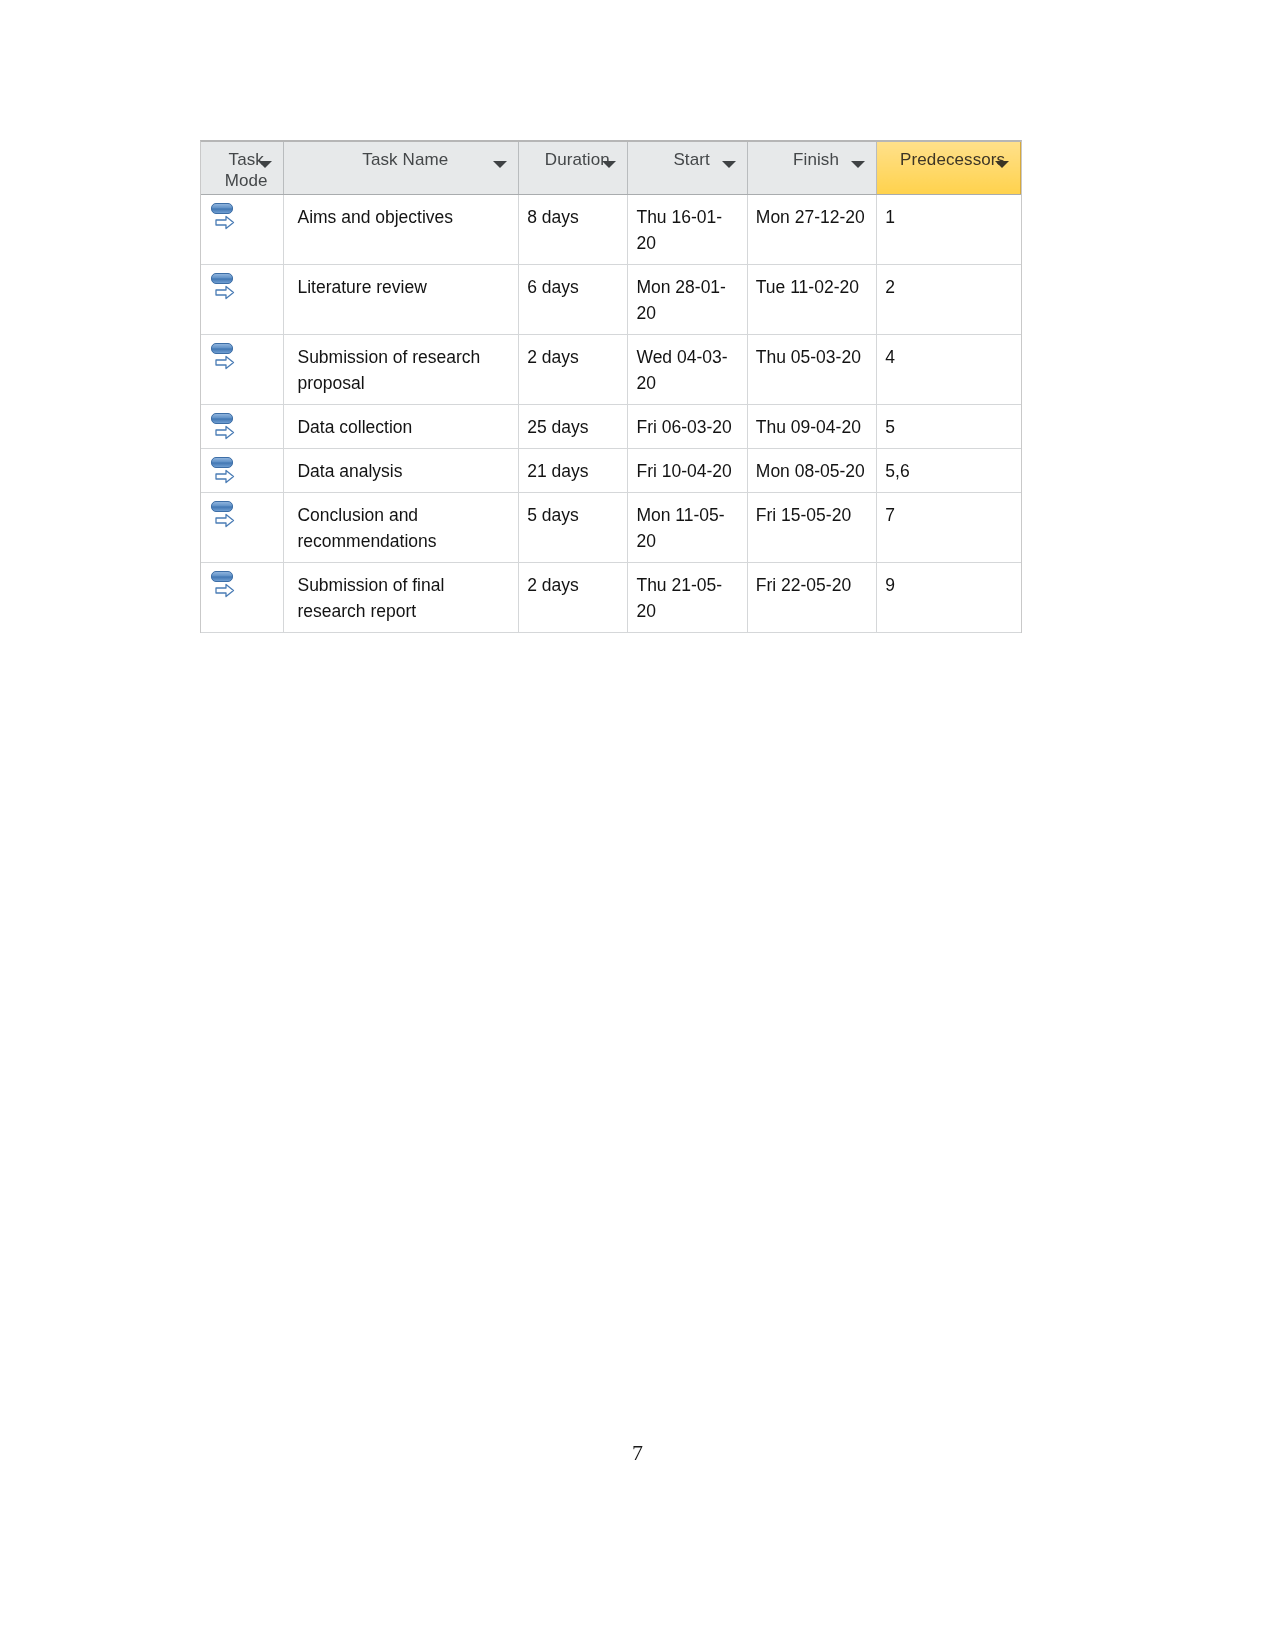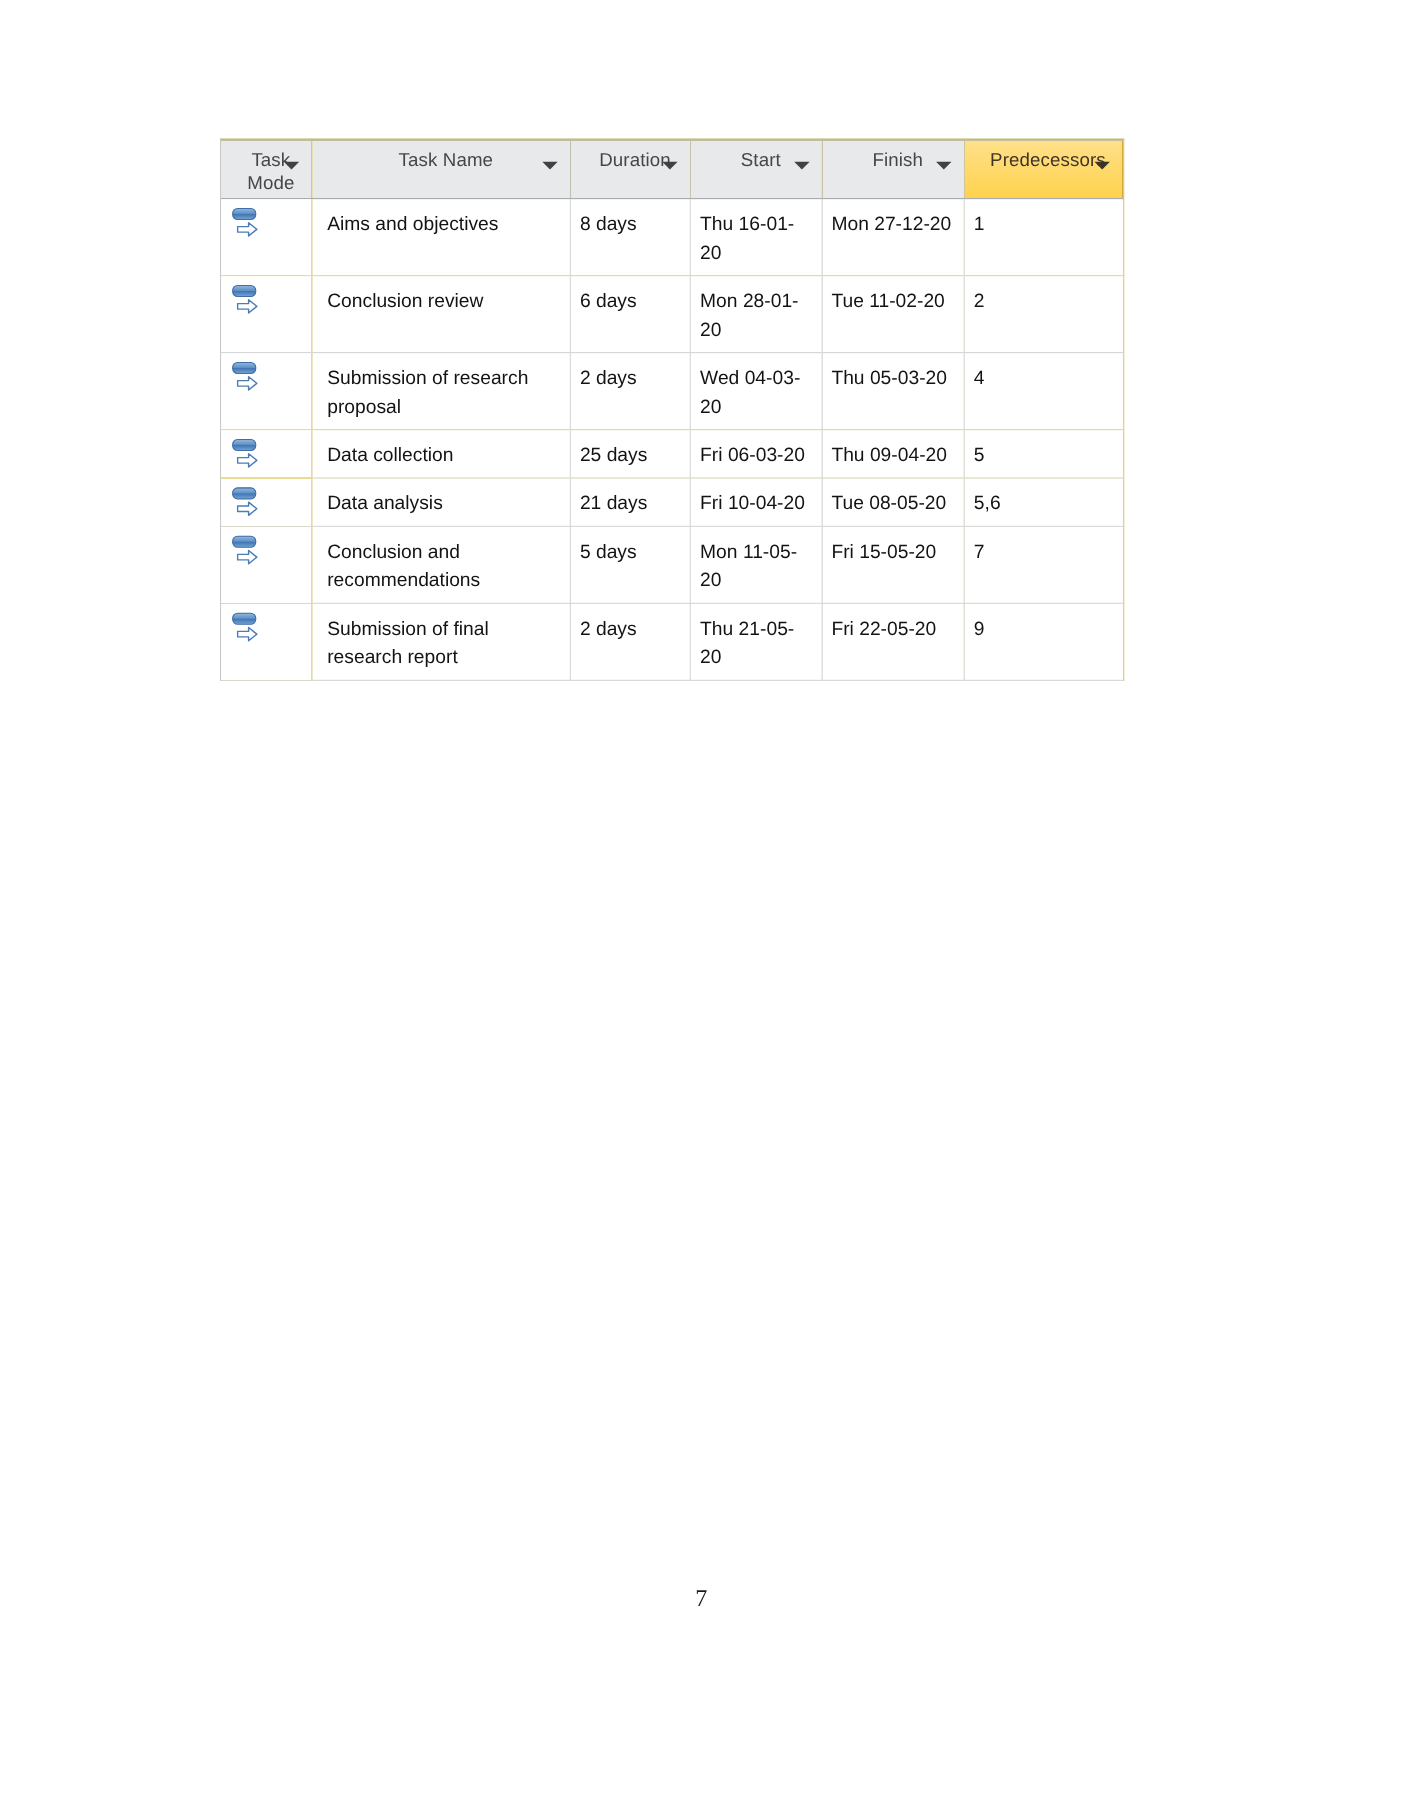--- a/index.html
+++ b/index.html
@@ -19,23 +19,23 @@
   .page {
     position: absolute;
     inset: 0;
     background: #ffffff;
   }
 
   
   .task-table-wrap {
     position: absolute;
     left: 200px;
-    top: 126px;
+    top: 140px;
     width: 820px;
-    background: #fde047;
+    background: #d946ef;
     border-top: 2px solid #b6b6b6;
     border-left: 1px solid #c9c9c9;
     border-right: 1px solid #c9c9c9;
   }
 
   table.task-table {
     border-collapse: collapse;
     width: 820px;
     table-layout: fixed;
     font-family: "Liberation Sans", sans-serif;
@@ -230,21 +230,21 @@
           <tr>
             <td class="cell-mode">
               <span class="mode-icon">
                 <span class="bar"></span>
                 <svg class="arrow" viewBox="0 0 20 15" xmlns="http://www.w3.org/2000/svg" aria-hidden="true">
                   <path d="M1 5 H11 V1.5 L18.5 7.5 L11 13.5 V10 H1 Z" fill="#ffffff" stroke="#4a7cb5" stroke-width="1.3" stroke-linejoin="round"></path>
                 </svg>
               </span>
             </td>
             <td>
-              <span class="cell-txt indent">Conclusion review</span>
+              <span class="cell-txt indent">Literature review</span>
             </td>
             <td>
               <span class="cell-txt">6 days</span>
             </td>
             <td>
               <span class="cell-txt">Mon 28-01-20</span>
             </td>
             <td>
               <span class="cell-txt">Tue 11-02-20</span>
             </td>
@@ -314,21 +314,21 @@
             <td>
               <span class="cell-txt indent">Data analysis</span>
             </td>
             <td>
               <span class="cell-txt">21 days</span>
             </td>
             <td>
               <span class="cell-txt">Fri 10-04-20</span>
             </td>
             <td>
-              <span class="cell-txt">Tue 08-05-20</span>
+              <span class="cell-txt">Mon 08-05-20</span>
             </td>
             <td>
               <span class="cell-txt">5,6</span>
             </td>
           </tr>
           <tr>
             <td class="cell-mode">
               <span class="mode-icon">
                 <span class="bar"></span>
                 <svg class="arrow" viewBox="0 0 20 15" xmlns="http://www.w3.org/2000/svg" aria-hidden="true">

